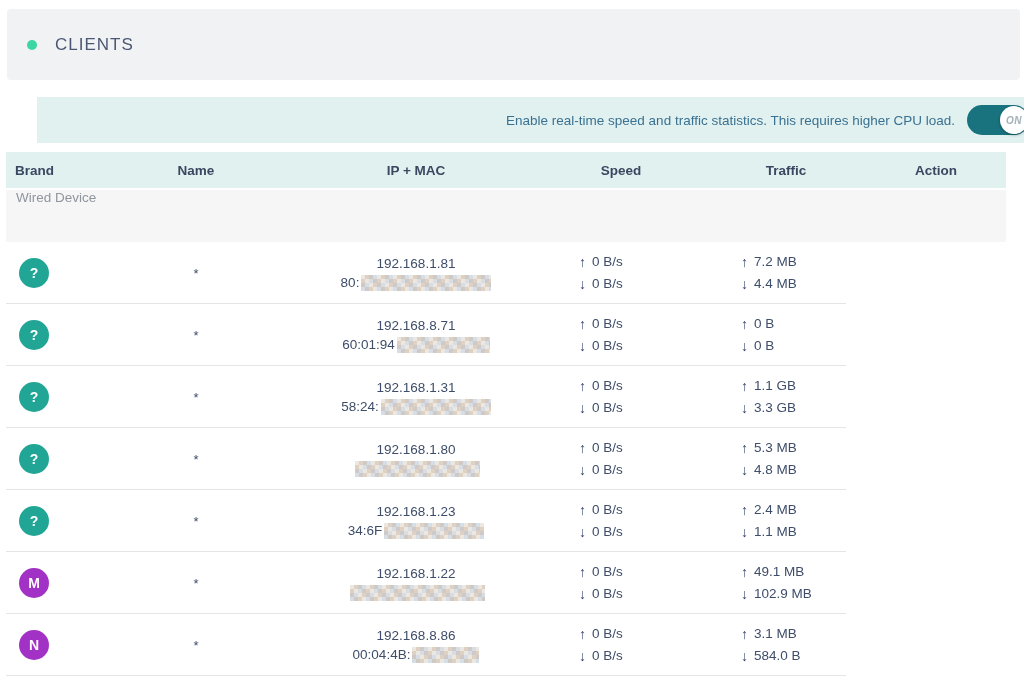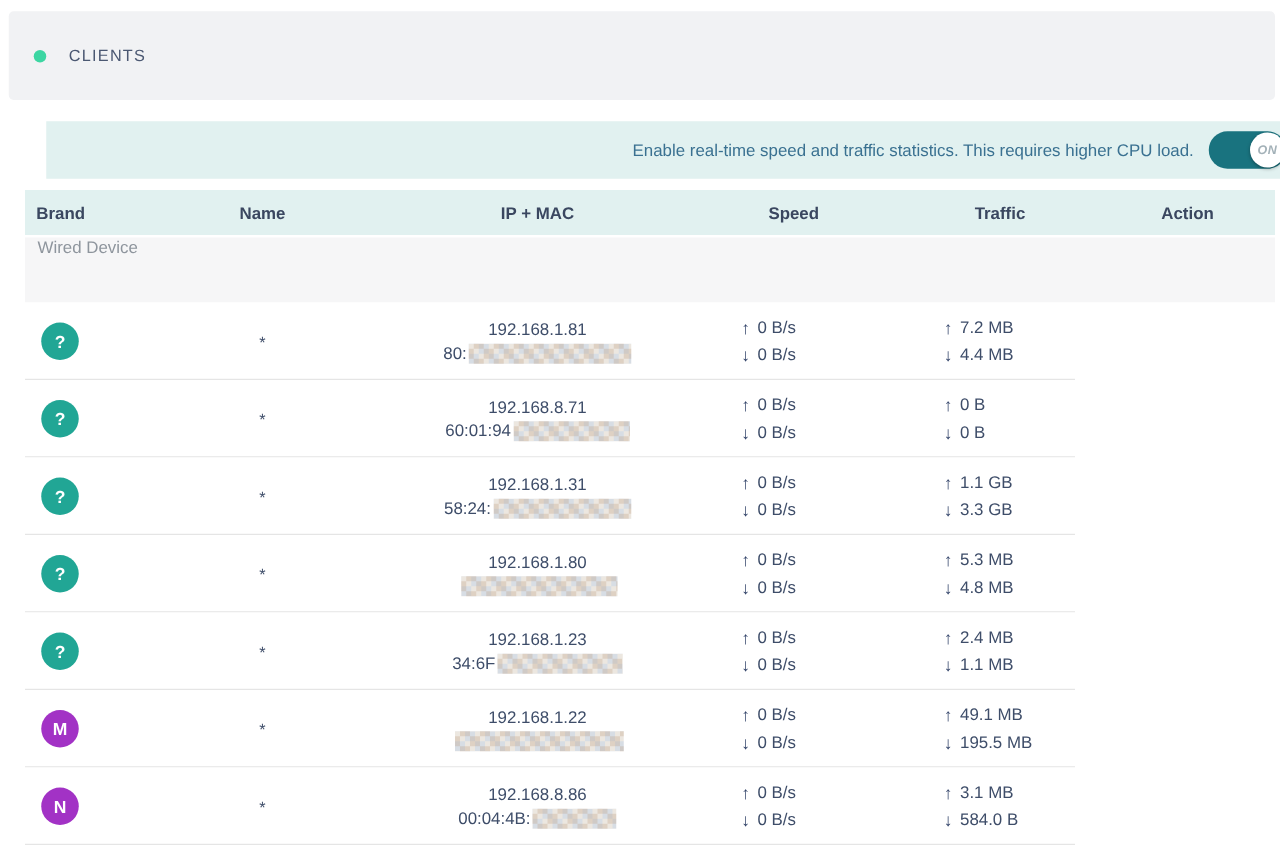--- a/index.html
+++ b/index.html
@@ -3,36 +3,36 @@
 <meta charset="utf-8">
 <style>
   * { box-sizing: border-box; margin: 0; padding: 0; }
   html,body { width: 1024px; height: 687px; background: #ffffff;
     font-family: "Liberation Sans", sans-serif; position: relative; overflow: hidden; }
 
   
   .panel-header { position: absolute; left: 7px; top: 9px; width: 1013px; height: 71px;
     background: #f1f2f4; border-radius: 4px; display: flex; align-items: center; padding-left: 20px; }
   .status-dot { width: 10px; height: 10px; border-radius: 50%; margin-right: 18px; }
-  .page-title { font-size: 13px; color: #4b5872; letter-spacing: 1px; font-weight: 400; }
+  .page-title { font-size: 17px; color: #4b5872; letter-spacing: 1px; font-weight: 400; }
 
   
   .toggle-bar { position: absolute; left: 37px; top: 97px; width: 1000px; height: 46px;
     background: #e1f1f0; display: flex; align-items: center; justify-content: flex-end; padding-right: 8px; }
   .toggle-label { font-size: 13.5px; color: #3a7191; margin-right: 12px; }
   .toggle-switch { position: relative; width: 62px; height: 30px; border-radius: 15px;
     background: #19737f; cursor: pointer; flex: 0 0 auto; }
   .toggle-knob { position: absolute; top: 1px; right: 1px; width: 28px; height: 28px;
     border-radius: 50%; background: #ffffff; box-shadow: 0 1px 3px rgba(0,0,0,0.35);
     display: flex; align-items: center; justify-content: center; }
   .toggle-state { font-size: 10px; font-style: italic; font-weight: bold;
     color: #a3b1b8; letter-spacing: .5px; }
 
   
-  .table { position: absolute; left: 20px; top: 152px; width: 1000px; }
+  .table { position: absolute; left: 6px; top: 152px; width: 1000px; }
   .thead { height: 36px; background: #e1f1f0; display: flex; align-items: center; }
   .th { font-weight: bold; font-size: 13.5px; color: #3a4760; text-align: center; }
   .c-brand   { width: 90px;  flex: 0 0 auto; }
   .c-name    { width: 200px; flex: 0 0 auto; }
   .c-ip      { width: 240px; flex: 0 0 auto; }
   .c-speed   { width: 170px; flex: 0 0 auto; }
   .c-traffic { width: 160px; flex: 0 0 auto; }
   .c-action  { width: 140px; flex: 0 0 auto; text-align: center; }
   .th.c-brand { text-align: left; padding-left: 9px; }
 
@@ -322,21 +322,21 @@
       </div>
     </div>
     <div class="c-traffic">
       <div class="updown">
         <div class="ud-line">
               <span class="arrow up">↑</span>
               <span class="val traffic-up">49.1 MB</span>
             </div>
         <div class="ud-line">
               <span class="arrow down">↓</span>
-              <span class="val traffic-down">195.5 MB</span>
+              <span class="val traffic-down">102.9 MB</span>
             </div>
       </div>
     </div>
     <div class="c-action"></div>
   </div>
 
   <div class="trow">
     <div class="c-brand">
       <span class="brand-circle" style="background: rgb(162, 50, 197);">
         <span class="brand-letter">N</span>

